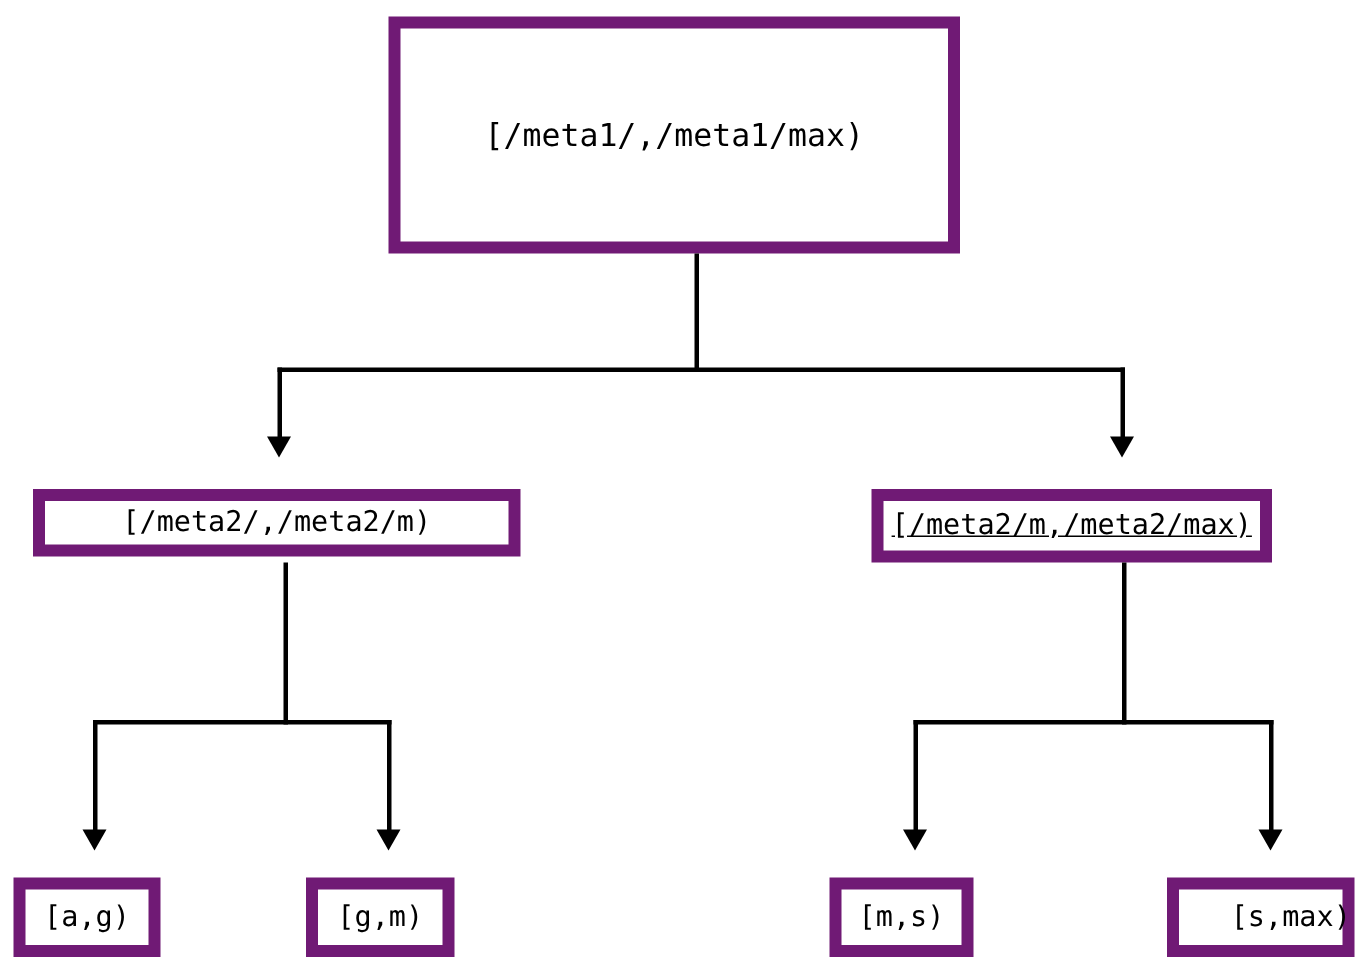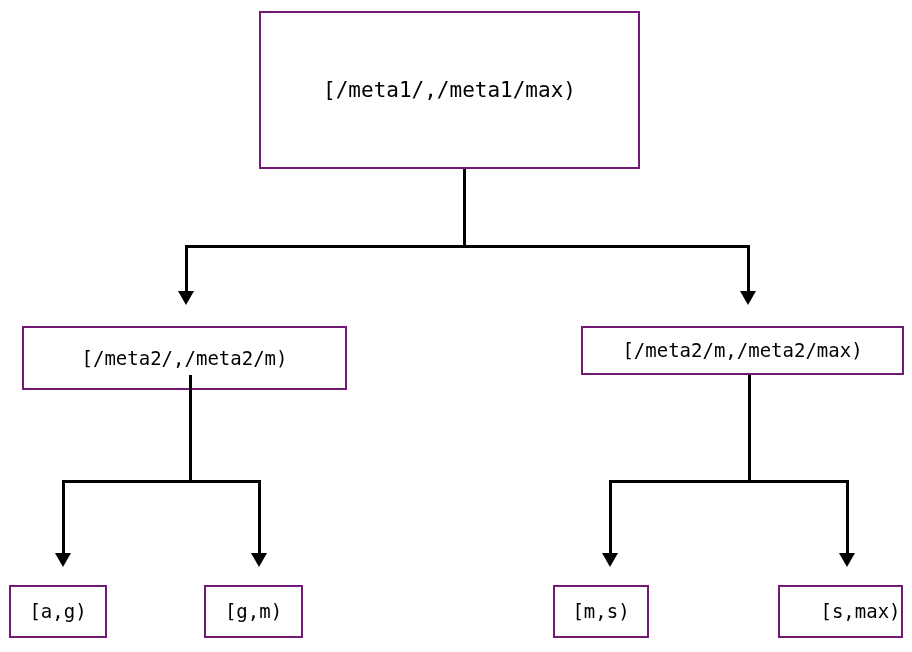--- a/index.html
+++ b/index.html
@@ -13,21 +13,21 @@
     width: 912px;
     height: 652px;
     background: #ffffff;
     overflow: hidden;
     font-family: "DejaVu Sans Mono", "Liberation Mono", monospace;
   }
   .node {
     position: absolute;
     box-sizing: border-box;
     background: #ffffff;
-    border: 2px solid #701a75;
+    border: 8px solid #701a75;
     display: flex;
     align-items: center;
     justify-content: center;
     color: #000000;
     white-space: pre;
   }
   .node-label {
     font-family: "DejaVu Sans Mono", "Liberation Mono", monospace;
     color: #000000;
     letter-spacing: 0px;
@@ -40,27 +40,28 @@
     width: 381px;
     height: 158px;
   }
   #node-root .node-label { font-size: 21px; }
 
   
   #node-mid-left {
     left: 22px;
     top: 326px;
     width: 325px;
-    height: 64px;
+    height: 45px;
   }
   #node-mid-right {
     left: 581px;
     top: 326px;
-    width: 323px;
+    width: 267px;
     height: 49px;
+    text-decoration: underline;
   }
   #node-mid-left .node-label,
   #node-mid-right .node-label { font-size: 19px; }
 
   
   .leaf { height: 53px; top: 585px; }
   #node-leaf-ag   { left: 9px;   width: 98px; }
   #node-leaf-gm   { left: 204px; width: 99px; }
   #node-leaf-ms   { left: 553px; width: 96px; }
   #node-leaf-smax { left: 778px; width: 125px; padding-left: 40px; }

